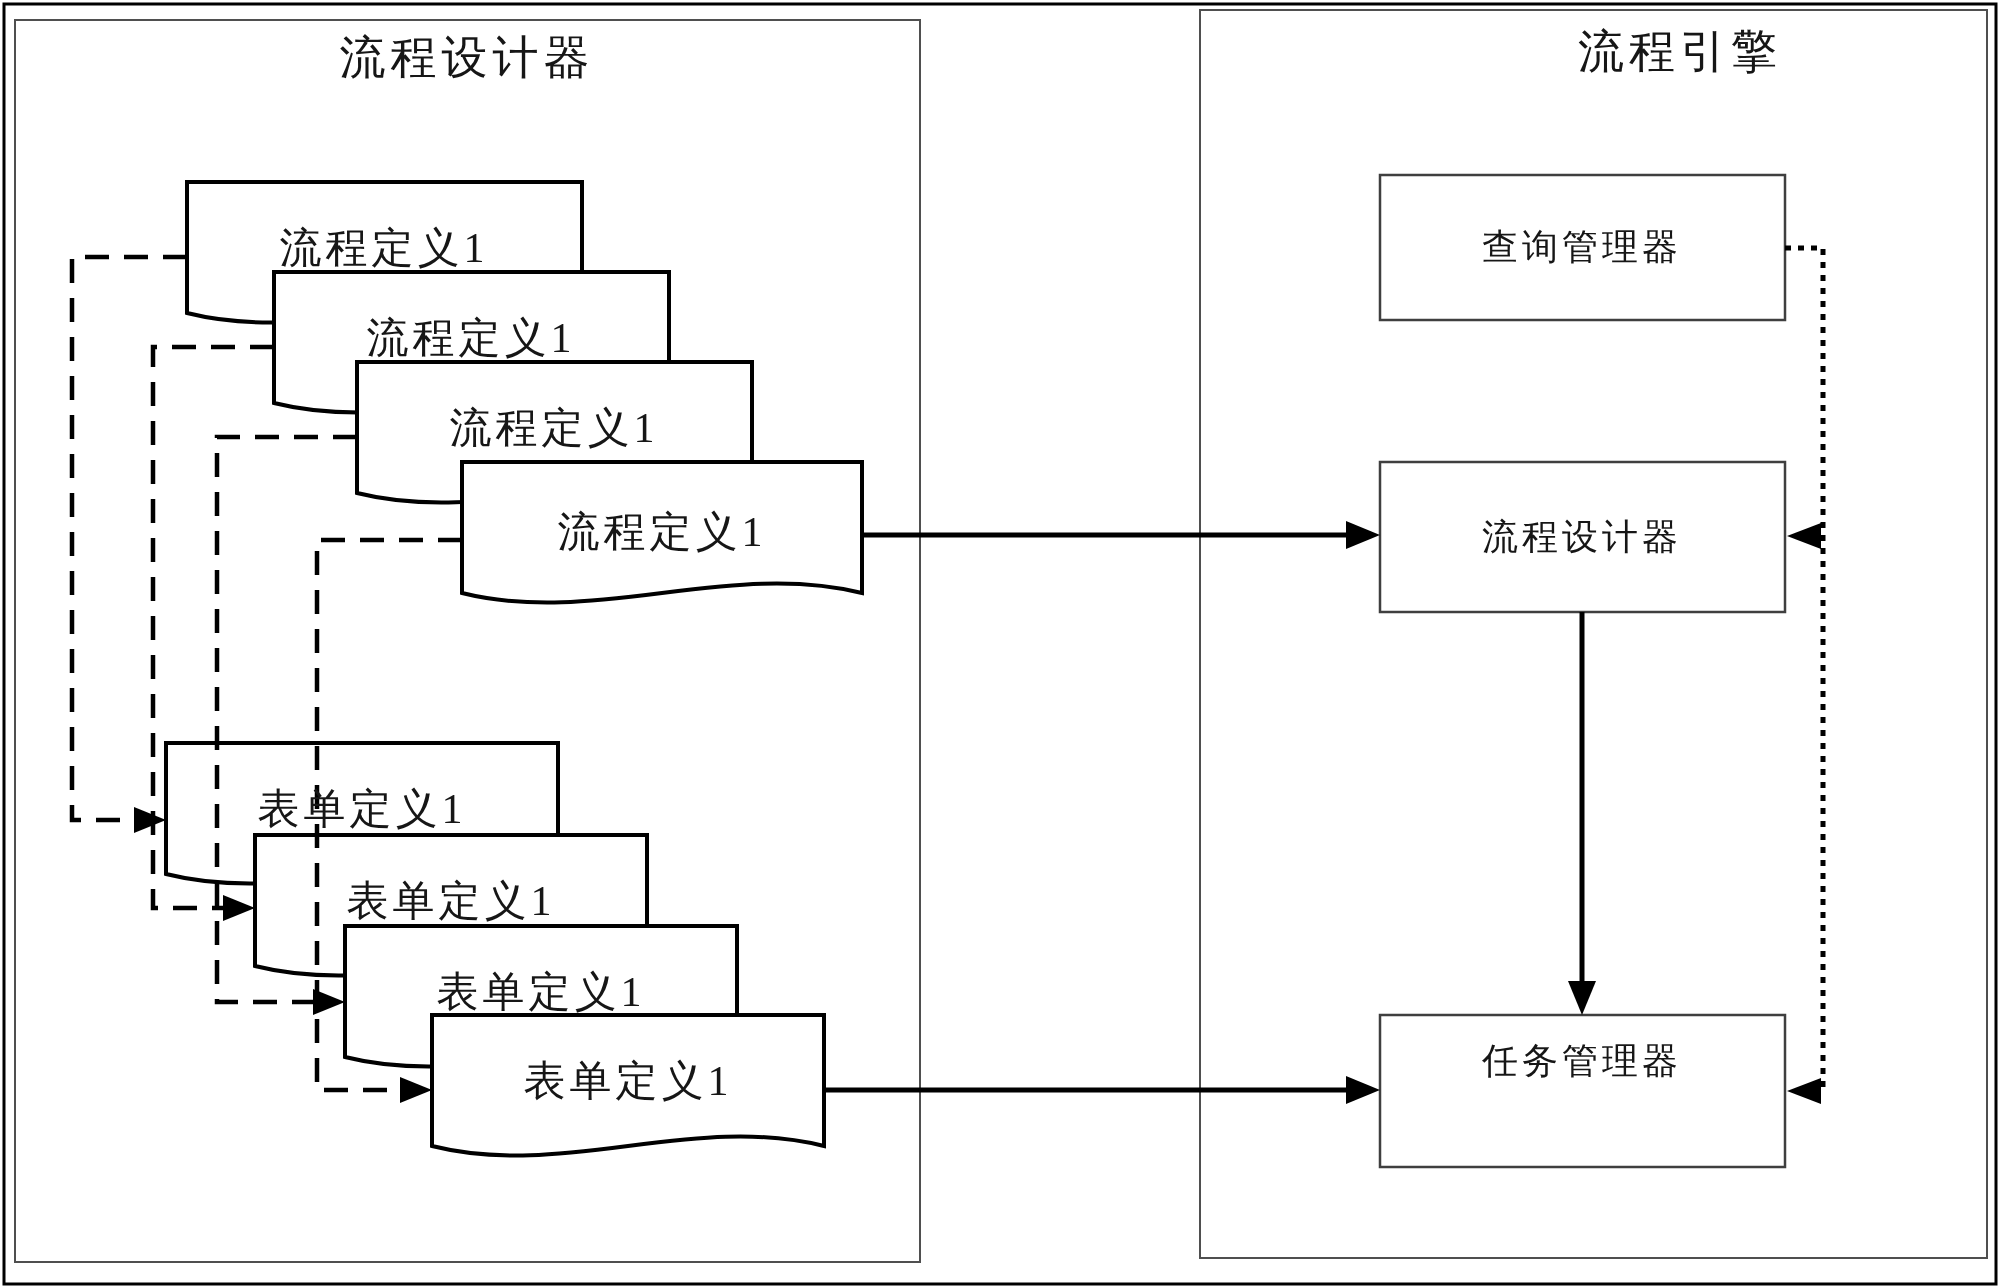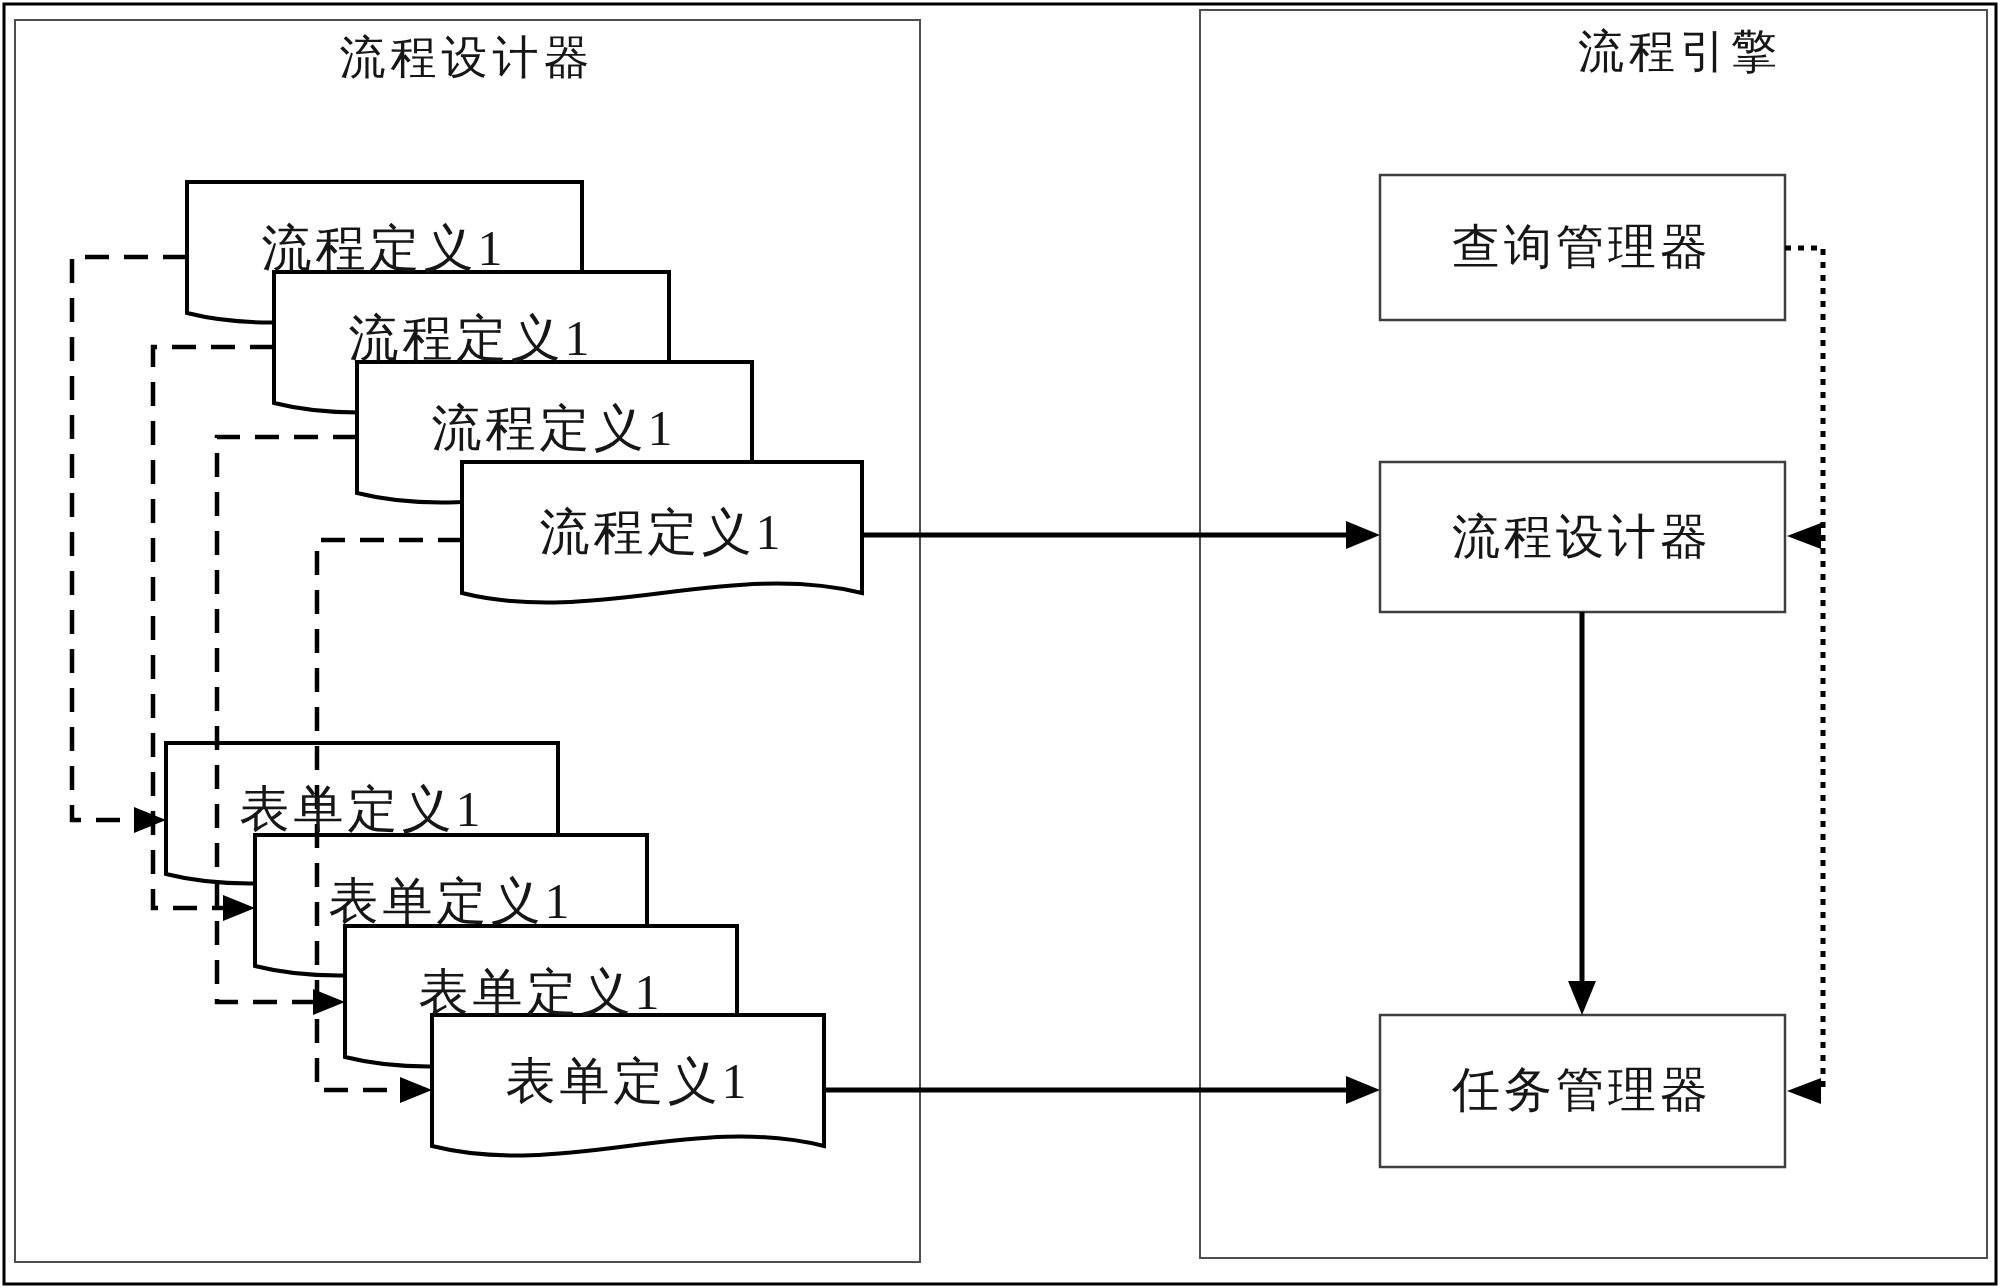--- a/index.html
+++ b/index.html
@@ -3,22 +3,22 @@
 <meta charset="utf-8">
 <style>
   html,body{margin:0;padding:0;background:#fff;}
   body{width:2000px;height:1288px;position:relative;overflow:hidden;
        font-family:"Liberation Serif","DejaVu Serif",serif;color:#111;}
   #stage{position:absolute;left:0;top:0;width:2000px;height:980px;}
   svg{position:absolute;left:0;top:0;}
   .lbl{position:absolute;transform:translate(-50%,-50%);white-space:nowrap;
        color:#161616;letter-spacing:4px;line-height:1;}
   .title{font-size:46px;letter-spacing:5px;}
-  .doclbl{font-size:50px;}
-  .mgrlbl{font-size:48px;}
+  .doclbl{font-size:42px;}
+  .mgrlbl{font-size:36px;}
 </style>
 </head>
 <body>
 
 <div id="stage">
 
   <svg width="2000" height="1288" viewBox="0 0 2000 1288">
 
     <rect x="4" y="4" width="1992" height="1280" fill="#ffffff" stroke="#000000" stroke-width="3"></rect>
 
@@ -73,15 +73,15 @@
   <div class="lbl doclbl" style="left:554px;top:428px;">流程定义1</div>
   <div class="lbl doclbl" style="left:662px;top:532px;">流程定义1</div>
 
   <div class="lbl doclbl" style="left:362px;top:809px;">表单定义1</div>
   <div class="lbl doclbl" style="left:451px;top:901px;">表单定义1</div>
   <div class="lbl doclbl" style="left:541px;top:992px;">表单定义1</div>
   <div class="lbl doclbl" style="left:628px;top:1081px;">表单定义1</div>
 
   <div class="lbl mgrlbl" style="left:1582px;top:247px;">查询管理器</div>
   <div class="lbl mgrlbl" style="left:1582px;top:537px;">流程设计器</div>
-  <div class="lbl mgrlbl" style="left:1582px;top:1090px;">任务管理器</div>
+  <div class="lbl mgrlbl" style="left:1582px;top:1061px;">任务管理器</div>
 
 </div>
 
 </body></html>

